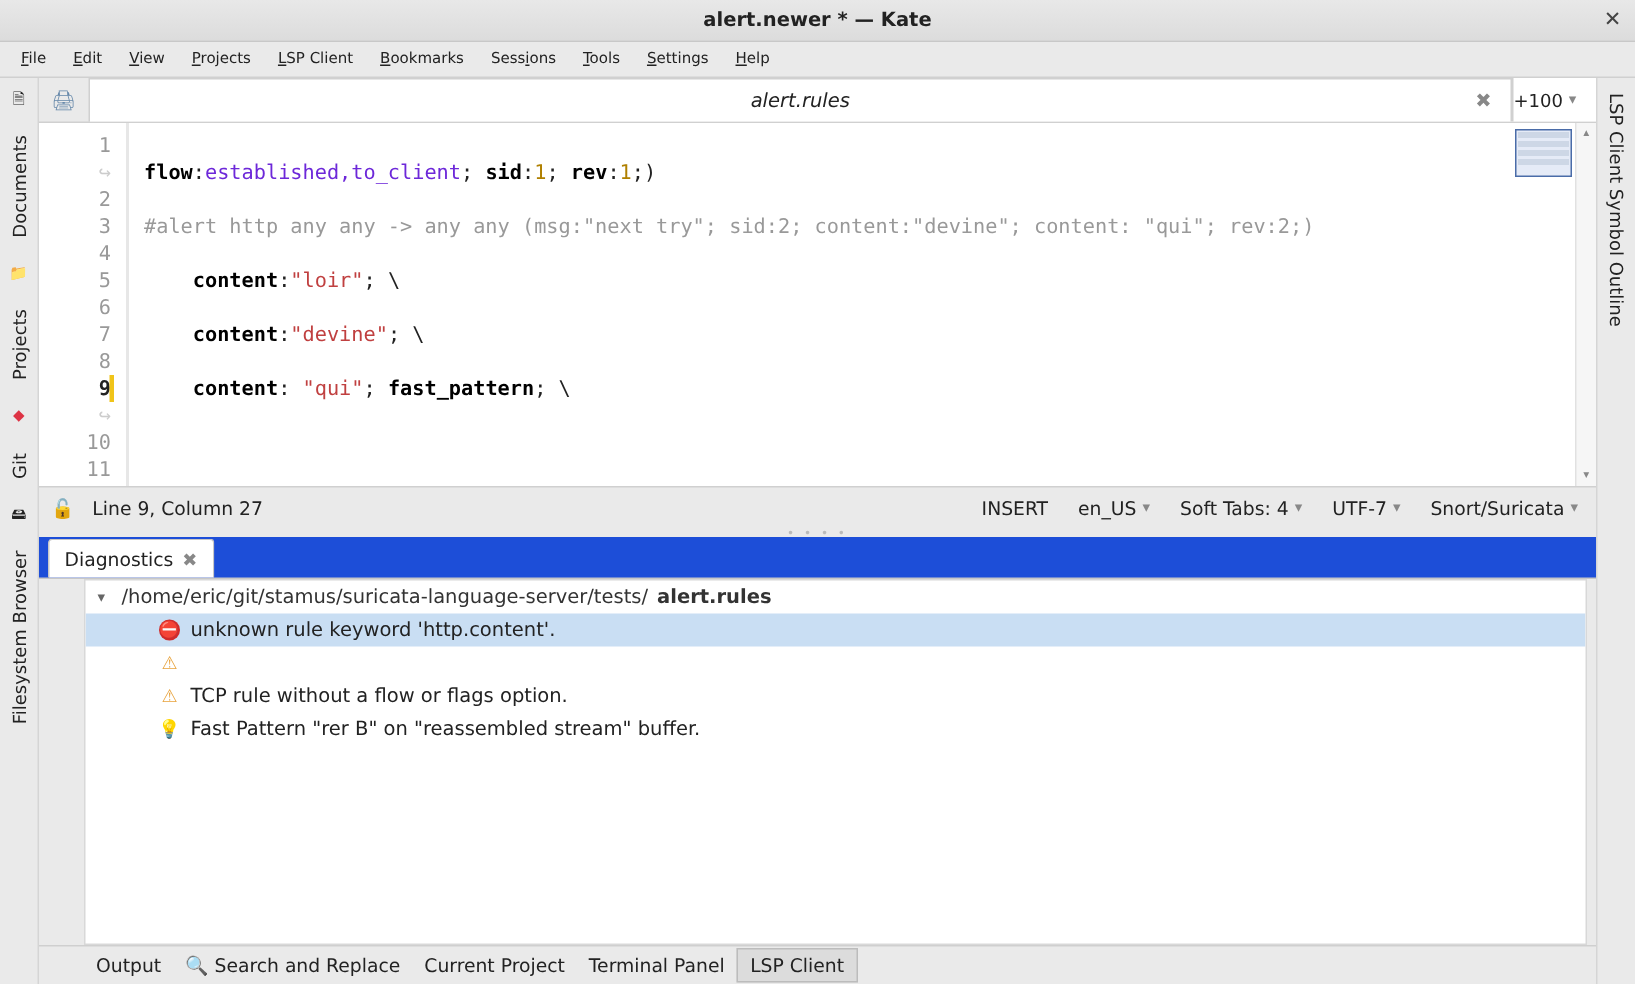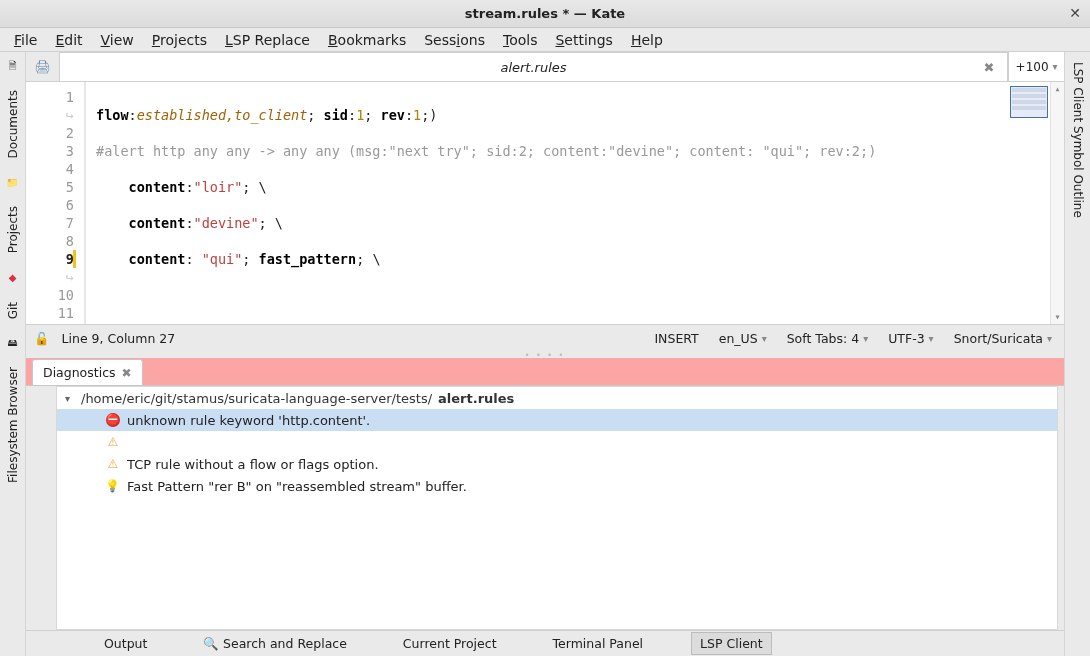--- a/index.html
+++ b/index.html
@@ -39,21 +39,21 @@
     height: 24px;
     background: #eaeaea;
     display:flex;
     align-items:center;
     padding: 0 6px;
     gap: 2px;
     border-bottom: 1px solid #d0d0d0;
   }
   .menubar .menu-item {
     padding: 2px 8px;
-    font-size: 14px;
+    font-size: 10px;
   }
   .menubar .menu-item u { text-decoration: underline; }
   
   .main {
     flex: 1;
     display:flex;
     min-height: 0;
   }
   .side-rail {
     width: 26px;
@@ -109,21 +109,21 @@
   }
   .tabrow .tab-close {
     position:absolute; right:10px; top:6px;
     width:16px; height:16px;
     font-size:13px; color:#888;
     display:flex; align-items:center; justify-content:center;
   }
   .tabrow .zoom-box {
     width: 56px;
     border-left:1px solid #d0d0d0;
-    display:flex; align-items:center; justify-content:center;
+    display:flex; align-items:center; justify-content:flex-start;
     background:#fff;
     font-size:12px;
   }
   
   .editor {
     flex:1;
     display:flex;
     background:#fff;
     font-family:"DejaVu Sans Mono","Liberation Mono","Courier New",monospace;
     font-size: 13.5px;
@@ -152,21 +152,21 @@
     flex:1;
     padding: 6px 4px 0 10px;
     white-space:pre;
     overflow-x:auto;
     position:relative;
   }
   .code .line { height:18px; position:relative;}
   .tok-kw   { color:#000; font-weight:bold; }
   .tok-str  { color:#c04040; }
   .tok-num  { color:#b08000; }
-  .tok-id   { color:#a16207;font-style:italic; }
+  .tok-id   { color:#6d28d9; }
   .tok-cm   { color:#999; }
   .minimap {
     width:42px;
     background:#fff;
     position:relative;
   }
   .minimap .mm-chunk {
     position:absolute; left:4px; right:4px;
     background:#cdd7e6;
     height:4px;
@@ -203,21 +203,21 @@
     height:6px;
     display:flex; justify-content:center; align-items:center;
     color:#bbb; font-size:8px; letter-spacing:2px;
     background:#eaeaea;
   }
   
   .panel-tabs {
     height:28px;
     display:flex; align-items:flex-end;
     padding-left:6px;
-    background:#fca5a5;
+    background:#1d4ed8;
     border-bottom:1px solid #c7c7c7;
   }
   .panel-tabs .ptab {
     height:26px;
     padding: 4px 10px;
     background:#fff;
     border:1px solid #c7c7c7;
     border-bottom:none;
     border-radius:3px 3px 0 0;
     display:flex; gap:6px; align-items:center;
@@ -250,41 +250,41 @@
   .bottombar {
     height:26px;
     background:#eaeaea;
     border-top:1px solid #cfcfcf;
     display:flex; align-items:center;
     padding-left:30px;
     font-size:12.5px;
   }
   .bottombar .bitem {
     padding: 3px 8px;
-    display:flex; gap:4px; align-items:center;margin-left:40px;
+    display:flex; gap:4px; align-items:center;
   }
   .bottombar .bitem.active {
     background:#dcdcdc;
     border:1px solid #bcbcbc;
   }
 </style>
 </head>
 <body>
 
 <div class="titlebar">
-  <span>stream.rules * — Kate</span>
+  <span>alert.newer * — Kate</span>
   <div class="close">✕</div>
 </div>
 
 <div class="menubar">
   <div class="menu-item"><span></span><u>F</u><span>ile</span></div>
   <div class="menu-item"><span></span><u>E</u><span>dit</span></div>
   <div class="menu-item"><span></span><u>V</u><span>iew</span></div>
   <div class="menu-item"><span></span><u>P</u><span>rojects</span></div>
-  <div class="menu-item"><span></span><u>L</u><span>SP Replace</span></div>
+  <div class="menu-item"><span></span><u>L</u><span>SP Client</span></div>
   <div class="menu-item"><span></span><u>B</u><span>ookmarks</span></div>
   <div class="menu-item"><span>Sess</span><u>i</u><span>ons</span></div>
   <div class="menu-item"><span></span><u>T</u><span>ools</span></div>
   <div class="menu-item"><span></span><u>S</u><span>ettings</span></div>
   <div class="menu-item"><span></span><u>H</u><span>elp</span></div>
 </div>
 
 <div class="main">
 
   <div class="side-rail">
@@ -368,21 +368,21 @@
         </span>
       <span class="sel">
           <span>en_US</span>
           <span class="chev">▾</span>
         </span>
       <span class="sel">
           <span>Soft Tabs: 4</span>
           <span class="chev">▾</span>
         </span>
       <span class="sel">
-          <span>UTF-3</span>
+          <span>UTF-7</span>
           <span class="chev">▾</span>
         </span>
       <span class="sel">
           <span>Snort/Suricata</span>
           <span class="chev">▾</span>
         </span>
     </div>
 
     <div class="splitter-dots">•  •  •  •</div>
 

